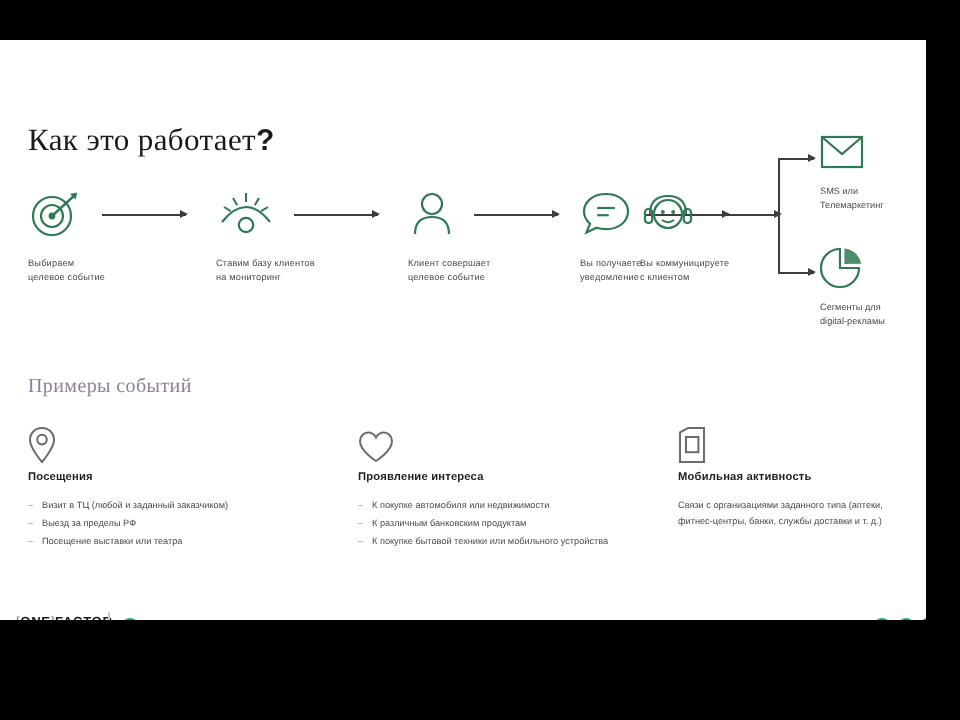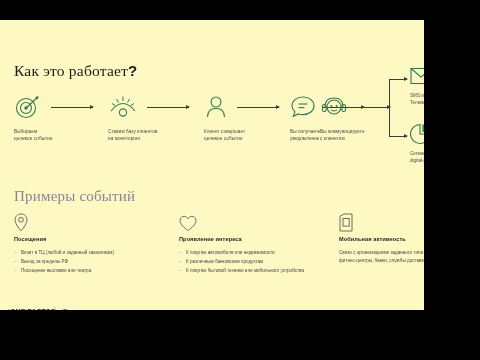--- a/index.html
+++ b/index.html
@@ -7,22 +7,22 @@
     width: 480px; height: 360px;
     background: #000;
     overflow: hidden;
   }
   body {
     font-family: "Liberation Sans", sans-serif;
   }
   #slide {
     position: absolute;
     left: 0; top: 20px;
-    width: 424px; height: 290px;
-    background: #fef9c3;
+    width: 463px; height: 290px;
+    background: #ffffff;
     overflow: hidden;
   }
 
   
   #title {
     position: absolute;
     left: 14px; top: 42px;
     font-family: "Liberation Serif", serif;
     font-size: 15.5px;
     color: #1a1a1a;
@@ -90,21 +90,21 @@
     line-height: 1.55;
     color: #4a4a4a;
     white-space: pre-line;
   }
 
   
   #examples-heading {
     position: absolute;
     left: 14px; top: 168px;
     font-family: "Liberation Serif", serif;
-    font-size: 15px;
+    font-size: 10px;
     color: #8e7f9e;
     letter-spacing: .2px;
   }
 
   
   .col {
     position: absolute;
     top: 192px;
   }
   .col .ico { height: 20px; display: flex; align-items: flex-end; }

